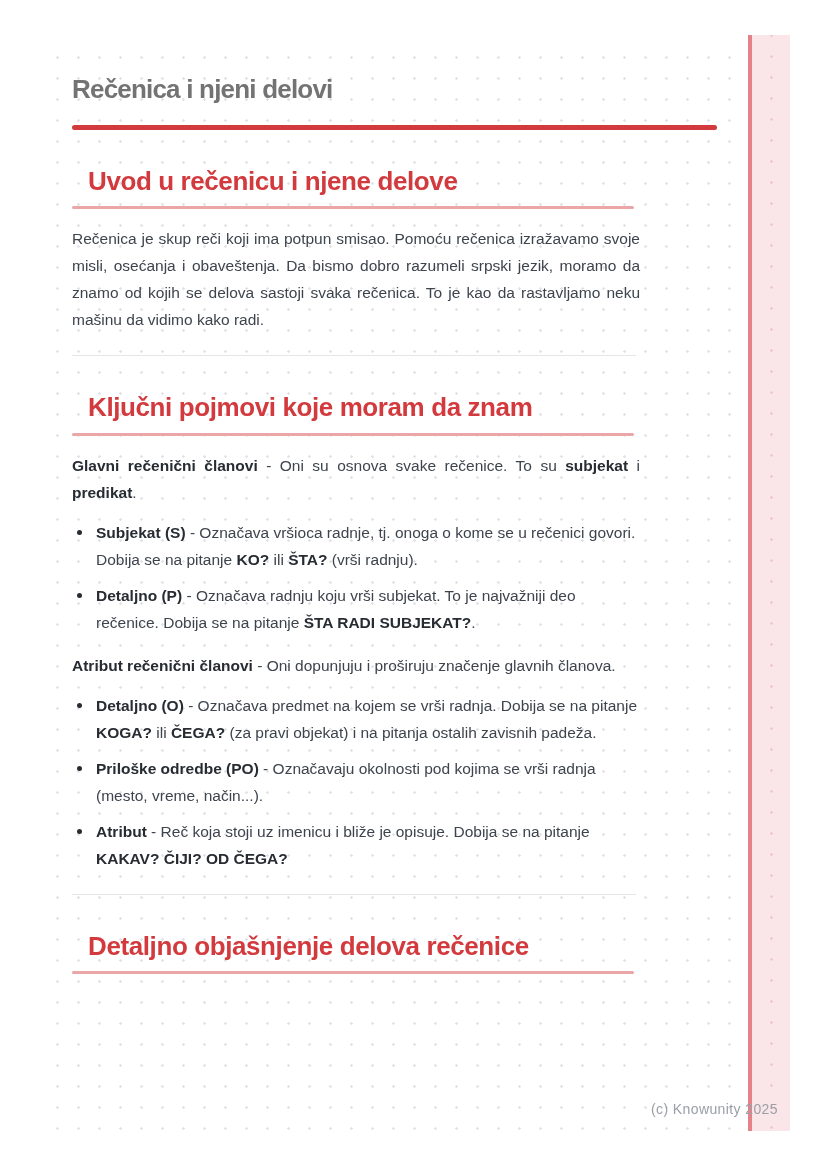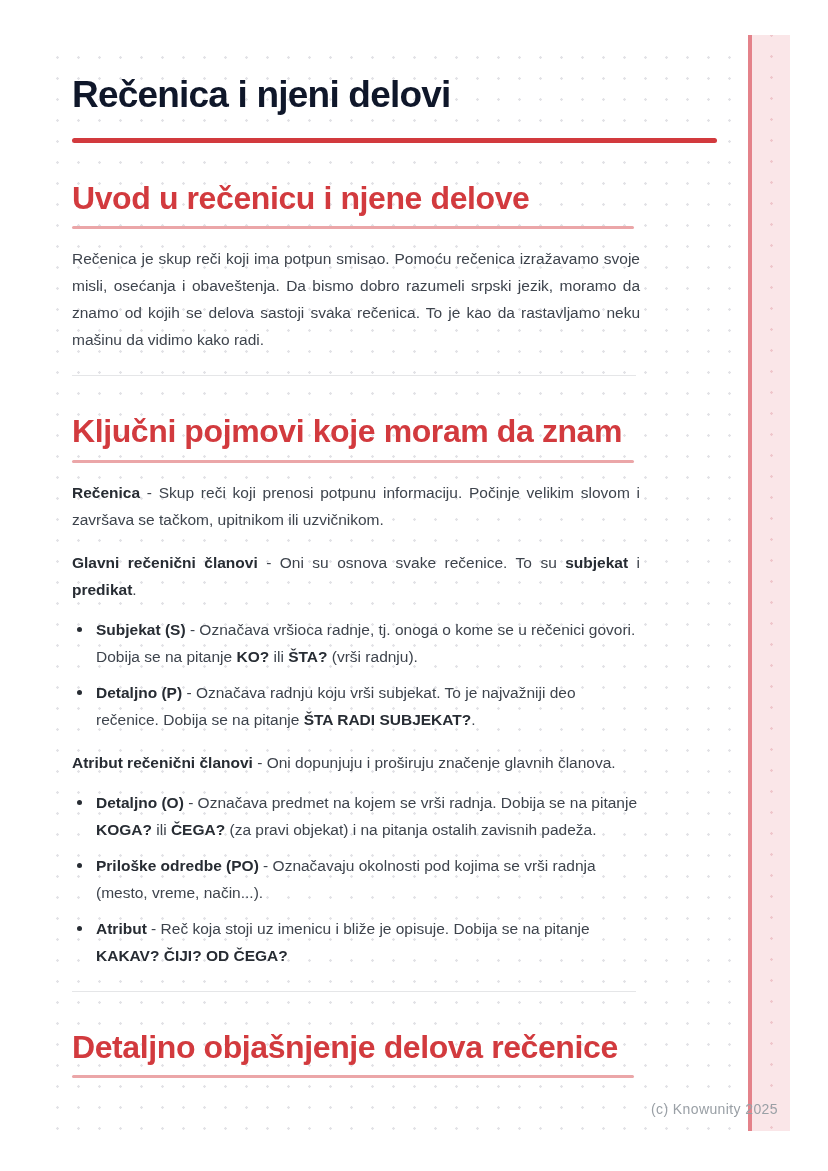--- a/index.html
+++ b/index.html
@@ -41,36 +41,36 @@
     position: absolute;
     left: 72px; top: 0;
     width: 568px;
     padding-top: 74px;
     z-index: 2;
     color: #3e444d;
   }
 
   h1 {
     margin: 0;
-    font-size: 37px;
+    font-size: 26px;
     line-height: 1.16;
     font-weight: 800;
     letter-spacing: -0.8px;
-    color: #0f172a;
+    color: #737373;
   }
   .title-rule {
     margin-top: 21px;
     width: 645px; height: 5px;
     background: #d23a3e;
     border-radius: 3px;
   }
 
   h2.section-heading {
-    margin: 36px 0 0;
-    font-size: 32px;
+    margin: 36px 16px 0;
+    font-size: 26px;
     line-height: 1.2;
     font-weight: 800;
     letter-spacing: -0.4px;
     color: #d23a3e;
   }
   .heading-rule {
     margin-top: 9px;
     width: 562px; height: 3px;
     background: #eba6a8;
     border-radius: 2px;
@@ -136,21 +136,20 @@
     <div id="sections">
         <section class="doc-section">
           <h2 class="section-heading">Uvod u rečenicu i njene delove</h2>
           <div class="heading-rule"></div>
           <p class="para justify">Rečenica je skup reči koji ima potpun smisao. Pomoću rečenica izražavamo svoje misli, osećanja i obaveštenja. Da bismo dobro razumeli srpski jezik, moramo da znamo od kojih se delova sastoji svaka rečenica. To je kao da rastavljamo neku mašinu da vidimo kako radi.</p>
           <hr class="divider">
         </section>
         <section class="doc-section">
           <h2 class="section-heading">Ključni pojmovi koje moram da znam</h2>
           <div class="heading-rule"></div>
-          <p class="para justify"><strong>Rečenica</strong> - Skup reči koji prenosi potpunu informaciju. Počinje velikim slovom i završava se tačkom, upitnikom ili uzvičnikom.</p>
           <p class="para justify"><strong>Glavni rečenični članovi</strong> - Oni su osnova svake rečenice. To su <strong>subjekat</strong> i <strong>predikat</strong>.</p>
           <ul class="bullet-list">
             <li class="bullet-item"><span class="bullet"></span><span class="li-text"><strong>Subjekat (S)</strong> - Označava vršioca radnje, tj. onoga o kome se u rečenici govori. Dobija se na pitanje <strong>KO?</strong> ili <strong>ŠTA?</strong> (vrši radnju).</span></li>
             <li class="bullet-item"><span class="bullet"></span><span class="li-text"><strong>Detaljno (P)</strong> - Označava radnju koju vrši subjekat. To je najvažniji deo rečenice. Dobija se na pitanje <strong>ŠTA RADI SUBJEKAT?</strong>.</span></li>
           </ul>
           <p class="para justify"><strong>Atribut rečenični članovi</strong> - Oni dopunjuju i proširuju značenje glavnih članova.</p>
           <ul class="bullet-list">
             <li class="bullet-item"><span class="bullet"></span><span class="li-text"><strong>Detaljno (O)</strong> - Označava predmet na kojem se vrši radnja. Dobija se na pitanje <strong>KOGA?</strong> ili <strong>ČEGA?</strong> (za pravi objekat) i na pitanja ostalih zavisnih padeža.</span></li>
             <li class="bullet-item"><span class="bullet"></span><span class="li-text"><strong>Priloške odredbe (PO)</strong> - Označavaju okolnosti pod kojima se vrši radnja (mesto, vreme, način...).</span></li>
             <li class="bullet-item"><span class="bullet"></span><span class="li-text"><strong>Atribut</strong> - Reč koja stoji uz imenicu i bliže je opisuje. Dobija se na pitanje <strong>KAKAV? ČIJI? OD ČEGA?</strong></span></li>

